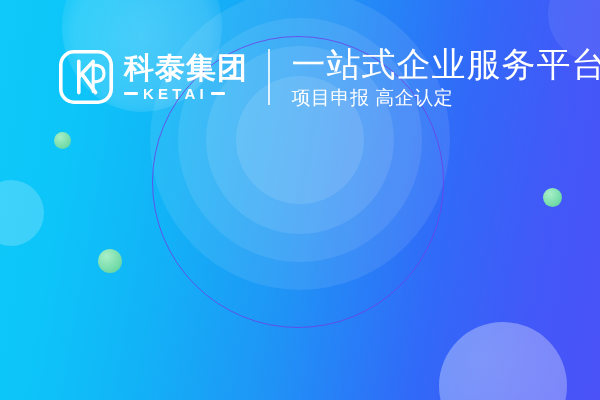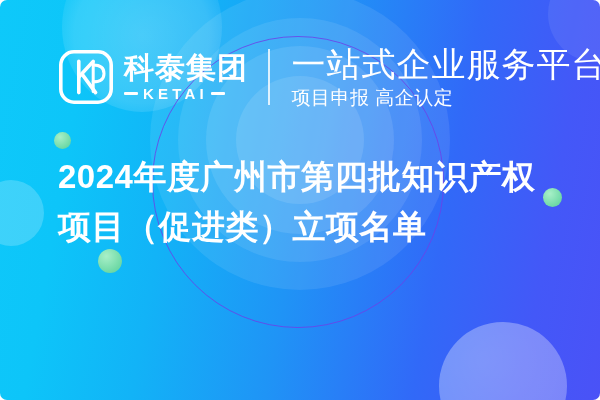--- a/index.html
+++ b/index.html
@@ -18,21 +18,20 @@
     height: 400px;
     overflow: hidden;
     background: linear-gradient(100deg,
                 #0ec9fa 0%,
                 #0dc5f9 14%,
                 #12b3f7 30%,
                 #1f94f6 50%,
                 #3169f8 72%,
                 #4358f8 88%,
                 #4a52f7 100%);
-    border-radius: 7px;
   }
 
   
   .deco {
     position: absolute;
     border-radius: 50%;
     pointer-events: none;
   }
 
   
@@ -244,15 +243,14 @@
     </div>
 
     <div class="divider"></div>
 
     <div class="tagline">
       <div class="tagline-main">一站式企业服务平台</div>
       <div class="tagline-sub">项目申报 高企认定</div>
     </div>
   </div>
 
-  <div id="title">2024年度广州市第四批知识产权项目（促进类）立项名单</div>
 
 </div>
 
 </body></html>

